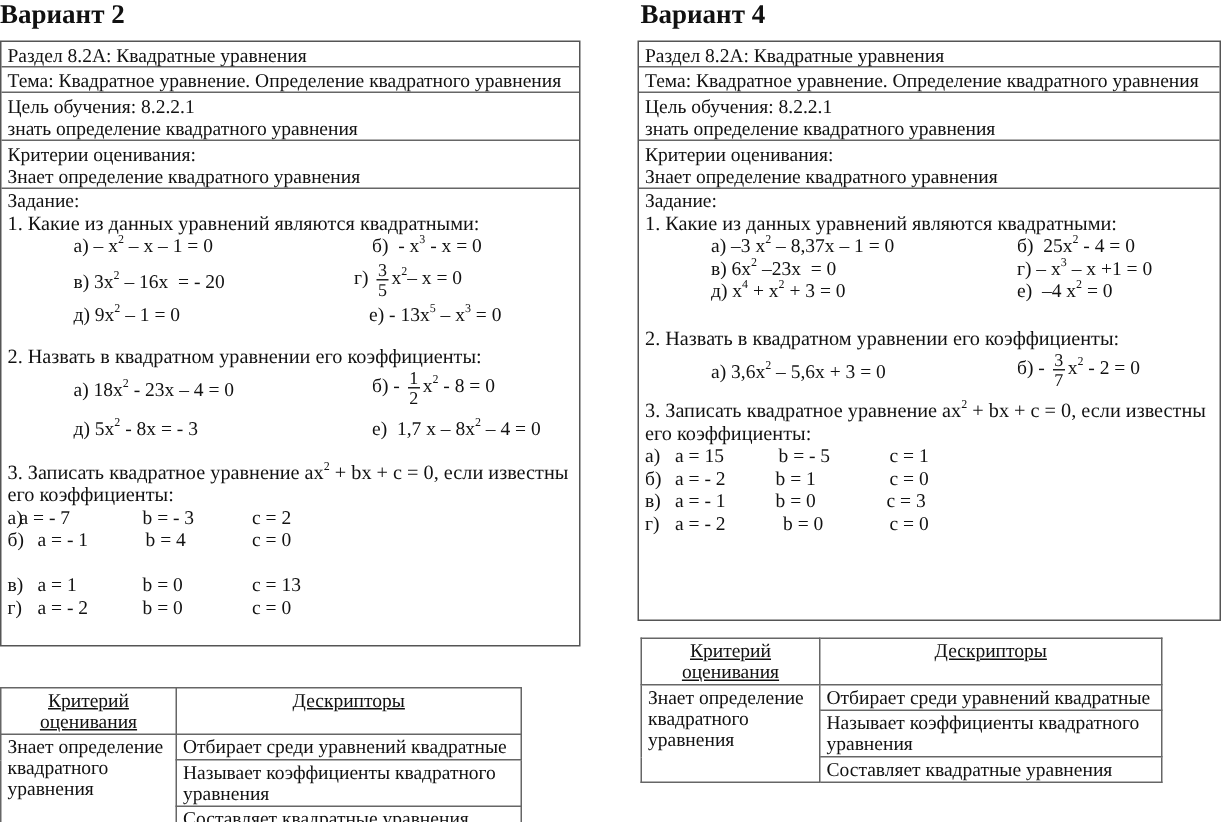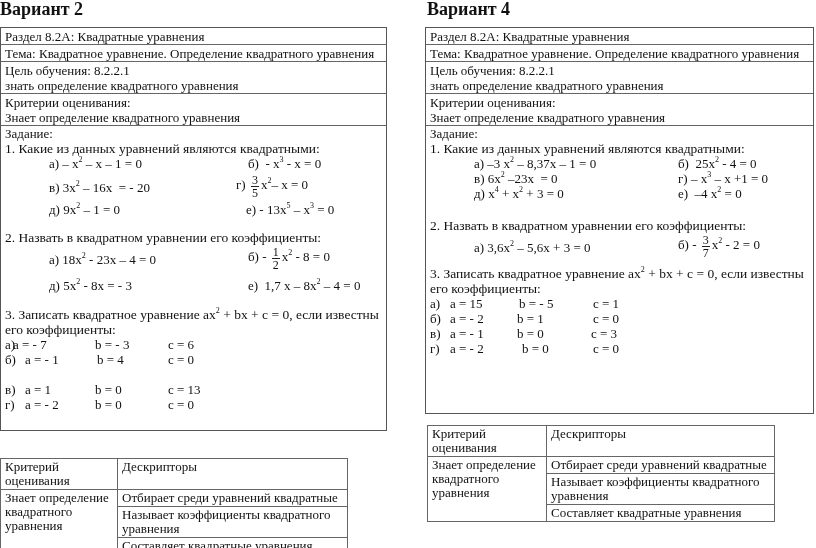--- a/index.html
+++ b/index.html
@@ -30,21 +30,21 @@
     .frac { display: inline-block; vertical-align: middle; text-align: center; font-size: 12px; line-height: 12px; margin: 0 2px; }
     .frac .num { display: block; border-bottom: 1px solid #222; padding: 0 1px; }
     .frac .den { display: block; }
     .task-head { font-size: 13.5px; }
     .coef { position: relative; height: 15px; white-space: nowrap; }
     .coef span { position: absolute; }
     table.crit {
       position: absolute; border-collapse: collapse; font-size: 13px; line-height: 14px;
     }
     table.crit td { border: 1px solid #666; vertical-align: top; padding: 1px 4px; }
-    table.crit td.hd { text-align: left; }
+    table.crit td.hd { text-align: center; text-decoration: underline; }
   </style>
 </head>
 <body>
 
 <div class="variant" id="v2">
   <div class="variant-title">Вариант 2</div>
 
   <div class="main-box">
     <div class="row"><span>Раздел 8.2A: Квадратные уравнения</span></div>
     <div class="row"><span>Тема: Квадратное уравнение. Определение квадратного уравнения</span></div>
@@ -81,21 +81,21 @@
       <div class="eqrow" style="height:29px">
         <span class="l">д) 5x<sup>2</sup> - 8x = - 3</span>
         <span class="r" style="left:243px">е)&nbsp; 1,7 x – 8x<sup>2</sup> – 4 = 0</span>
       </div>
 
       <div class="task-head" style="line-height:15px">3. Записать квадратное уравнение ax<sup>2</sup> + bx + c = 0, если известны его коэффициенты:</div>
       <div class="coef">
         <span style="left:0">а)</span>
         <span style="left:8px">a = - 7</span>
         <span style="left:90px">b = - 3</span>
-        <span style="left:163px">c = 6</span>
+        <span style="left:163px">c = 2</span>
       </div>
       <div class="coef" style="margin-bottom:15px">
         <span style="left:0">б)</span>
         <span style="left:20px">a = - 1</span>
         <span style="left:92px">b = 4</span>
         <span style="left:163px">c = 0</span>
       </div>
       <div class="coef">
         <span style="left:0">в)</span>
         <span style="left:20px">a = 1</span>

